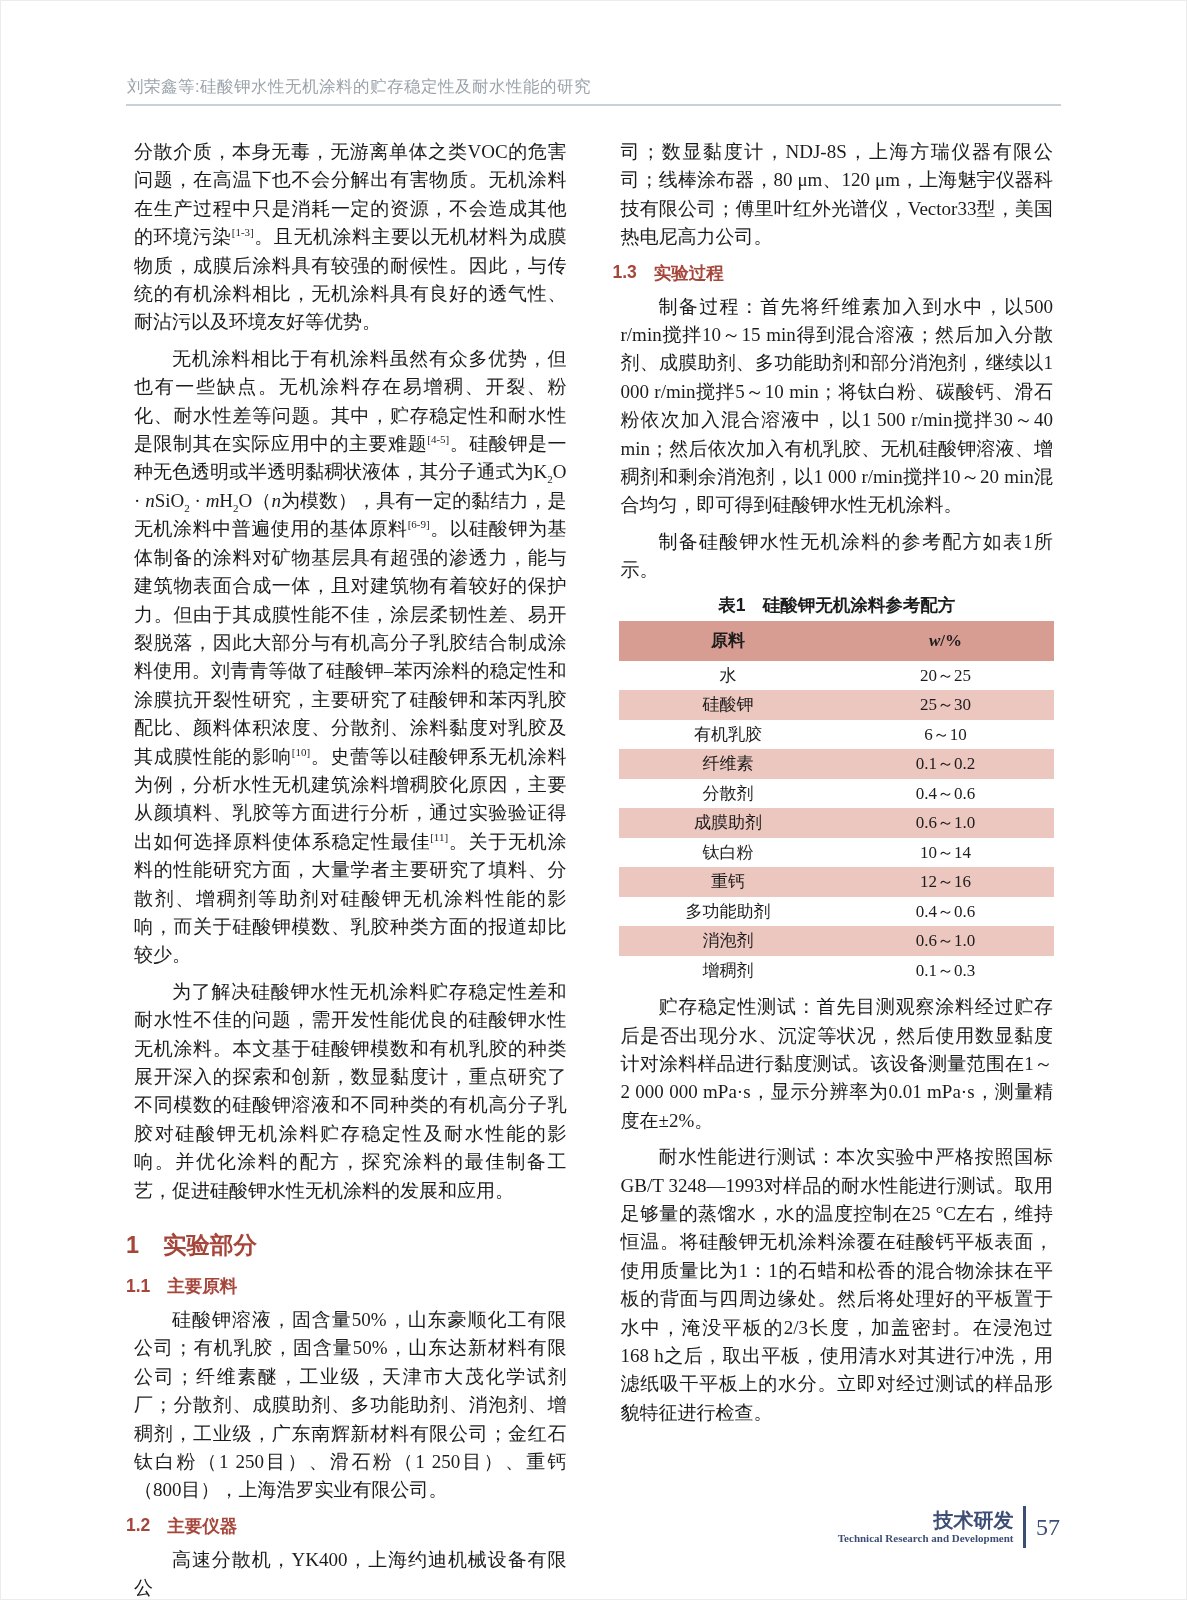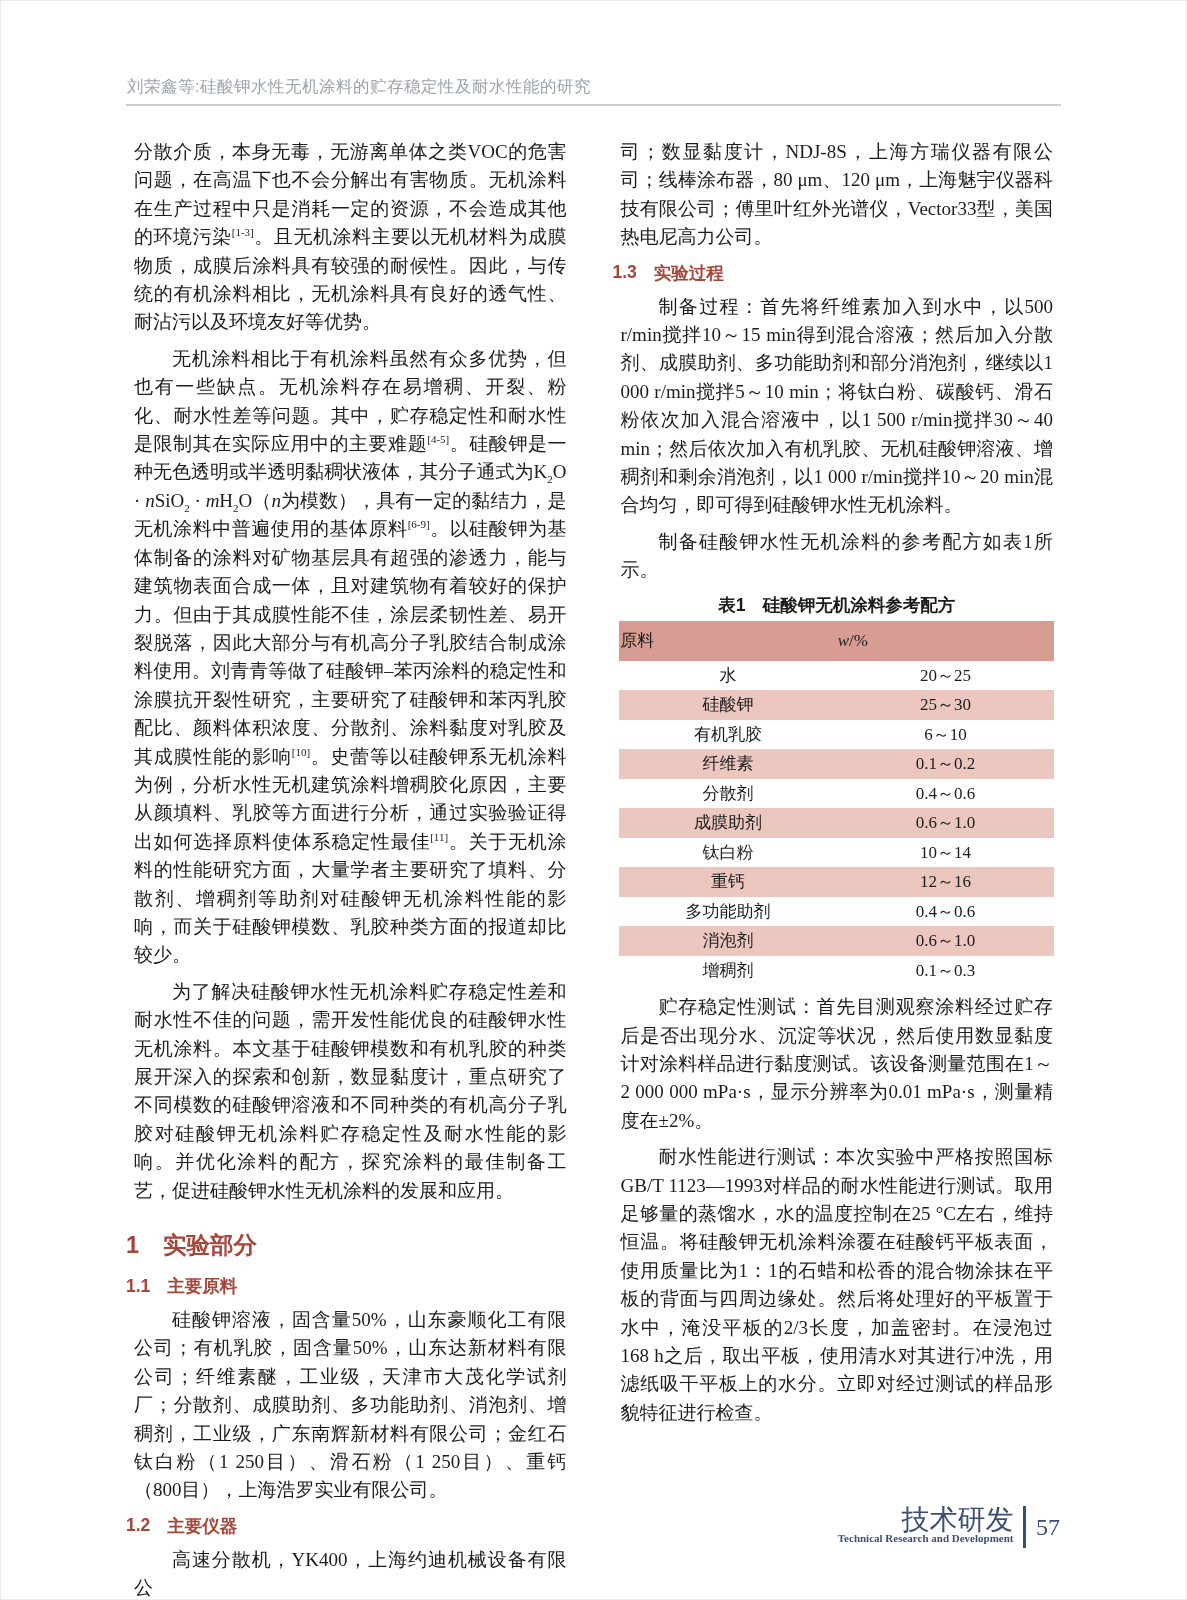--- a/index.html
+++ b/index.html
@@ -71,39 +71,39 @@
     font-weight:bold;font-size:17.5px;
     text-align:center;line-height:26px;margin:0 18px 10px 18px;
   }
   table.formula{
     width:435px;margin:2px auto 0 auto;
     border-collapse:collapse;
     font-size:17px;
   }
   table.formula th{
     background:var(--table_header_bg);
-    font-weight:normal;height:38px;
-    text-align:left;width:50%;
+    font-weight:bold;height:38px;
+    text-align:center;width:50%;
   }
   table.formula td{
     height:27.5px;text-align:center;width:50%;
   }
   table.formula tbody tr:nth-child(even){background:var(--table_stripe_bg);}
   .after-table{margin-top:34px;}
   
   .footer{
     position:absolute;
     right:127px;bottom:52px;
     display:flex;align-items:center;
     color:var(--footer_blue);
   }
   .footer .labels{text-align:right;margin-right:9px;}
   .footer .zh{
     font-family:"Liberation Sans","DejaVu Sans",sans-serif;
-    font-weight:normal;font-size:28px;line-height:22px;
+    font-weight:bold;font-size:20px;line-height:22px;
   }
   .footer .en{
     font-family:"Liberation Serif","DejaVu Serif",serif;
     font-weight:bold;font-size:11px;line-height:14px;text-align:center;
   }
   .footer .bar{
     width:3.5px;height:42px;
     background:var(--footer_blue);
     margin-right:10px;
   }
@@ -203,21 +203,21 @@
               <td>0.6～1.0</td>
             </tr>
             <tr>
               <td>增稠剂</td>
               <td>0.1～0.3</td>
             </tr>
           </tbody>
       </table>
 
       <p class="indent">贮存稳定性测试：首先目测观察涂料经过贮存后是否出现分水、沉淀等状况，然后使用数显黏度计对涂料样品进行黏度测试。该设备测量范围在1～2 000 000 mPa·s，显示分辨率为0.01 mPa·s，测量精度在±2%。</p>
-      <p class="indent">耐水性能进行测试：本次实验中严格按照国标GB/T 1123—1993对样品的耐水性能进行测试。取用足够量的蒸馏水，水的温度控制在25 °C左右，维持恒温。将硅酸钾无机涂料涂覆在硅酸钙平板表面，使用质量比为1：1的石蜡和松香的混合物涂抹在平板的背面与四周边缘处。然后将处理好的平板置于水中，淹没平板的2/3长度，加盖密封。在浸泡过168 h之后，取出平板，使用清水对其进行冲洗，用滤纸吸干平板上的水分。立即对经过测试的样品形貌特征进行检查。</p>
+      <p class="indent">耐水性能进行测试：本次实验中严格按照国标GB/T 3248—1993对样品的耐水性能进行测试。取用足够量的蒸馏水，水的温度控制在25 °C左右，维持恒温。将硅酸钾无机涂料涂覆在硅酸钙平板表面，使用质量比为1：1的石蜡和松香的混合物涂抹在平板的背面与四周边缘处。然后将处理好的平板置于水中，淹没平板的2/3长度，加盖密封。在浸泡过168 h之后，取出平板，使用清水对其进行冲洗，用滤纸吸干平板上的水分。立即对经过测试的样品形貌特征进行检查。</p>
     </div>
 
   </div>
 
   <div class="footer">
     <div class="labels">
       <div class="zh">技术研发</div>
       <div class="en">Technical Research and Development</div>
     </div>
     <div class="bar"></div>

